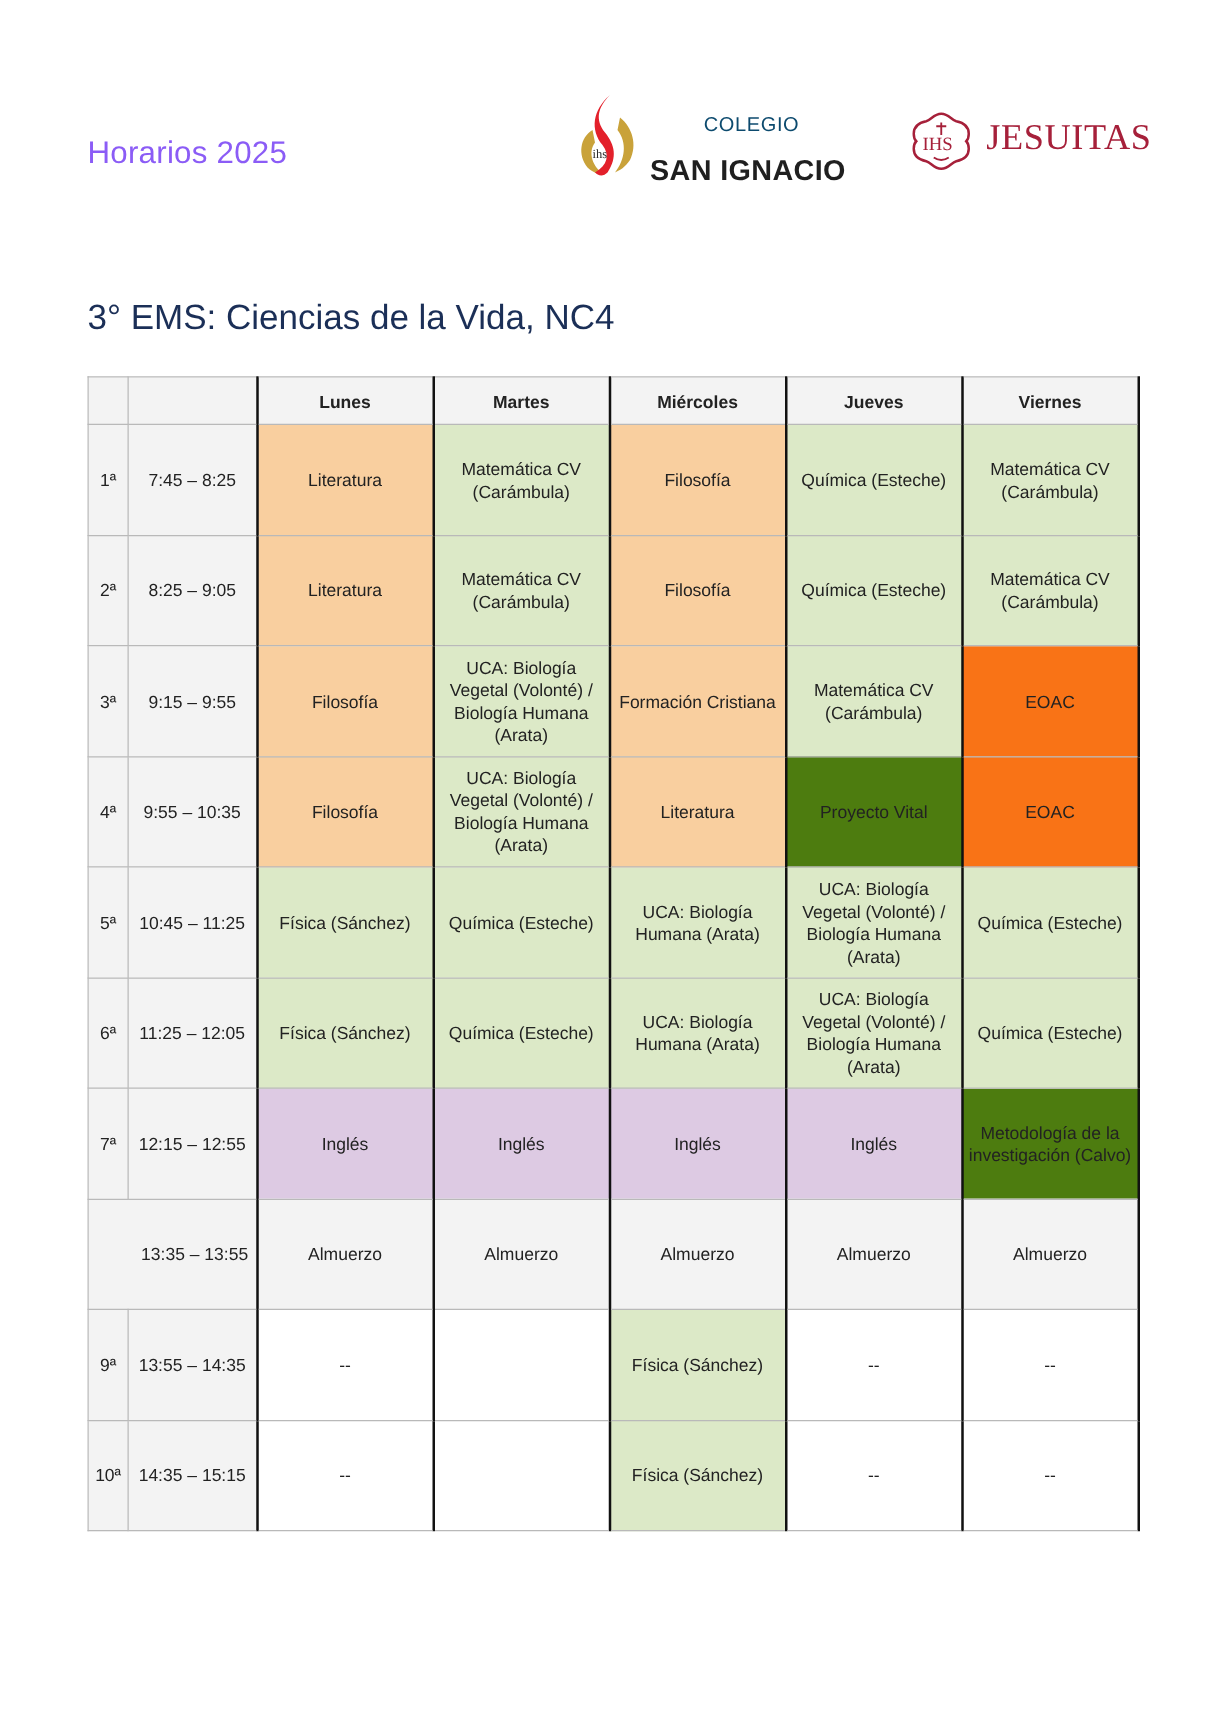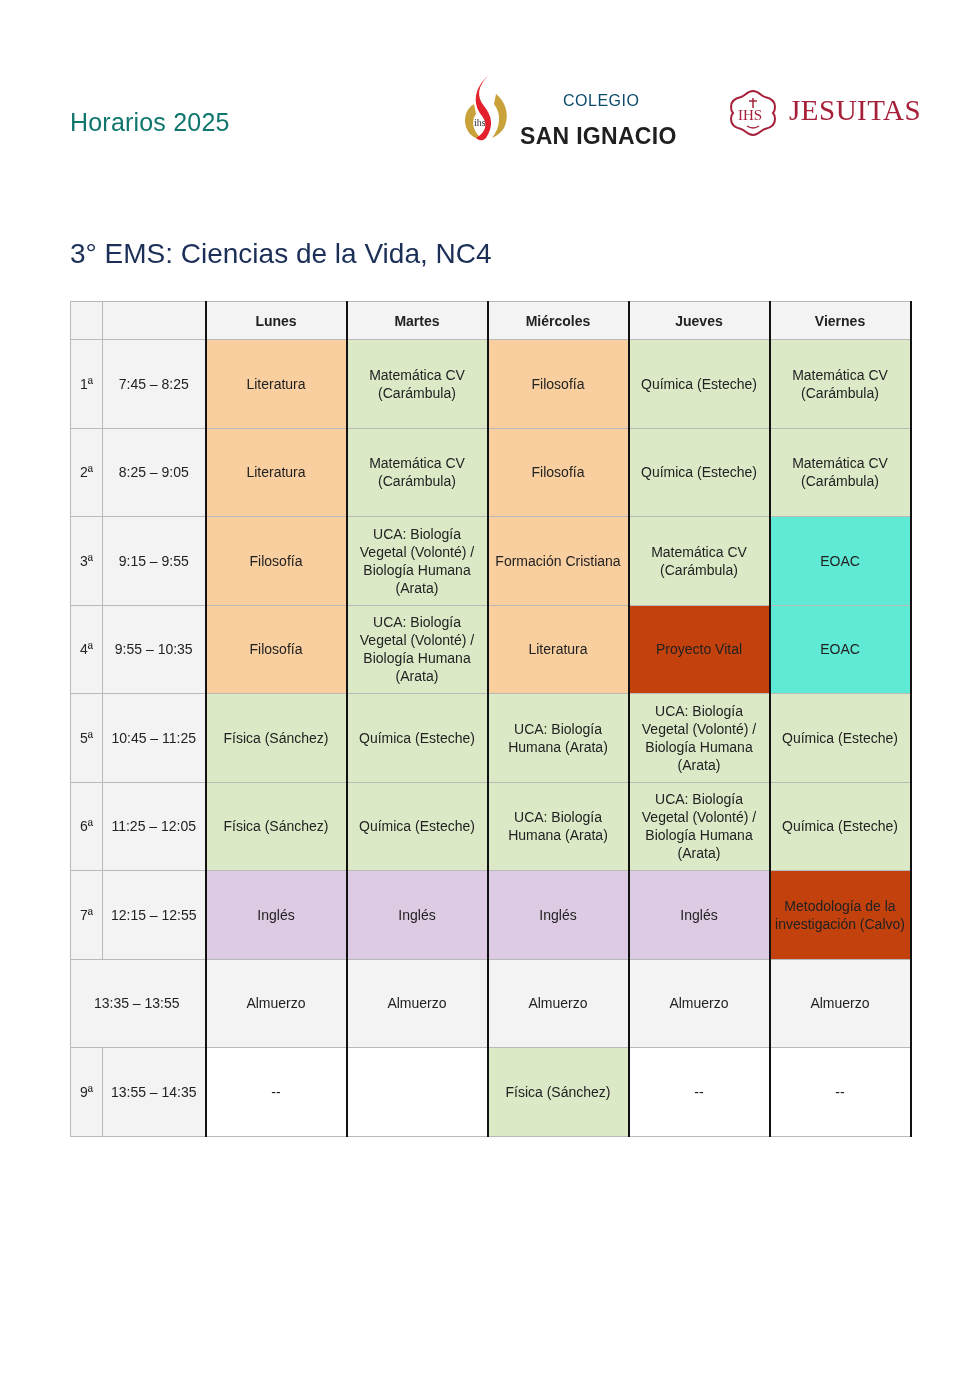--- a/index.html
+++ b/index.html
@@ -1,38 +1,38 @@
 <!DOCTYPE html>
 <html><head>
 <meta charset="utf-8">
 <style>
   html, body { margin:0; padding:0; background:#ffffff; }
   body { width:980px; height:1383px; position:relative; font-family:"Liberation Sans", sans-serif; overflow:hidden; }
-  .title-top { position:absolute; left:70px; top:108px; font-size:25px; color:#0f766e; font-weight:500; letter-spacing:0.2px; }
+  .title-top { position:absolute; left:70px; top:108px; font-size:25px; color:#8b5cf6; font-weight:500; letter-spacing:0.2px; }
   .logo-sig { position:absolute; left:460px; top:74px; width:230px; height:70px; }
   .logo-sig .flame { position:absolute; left:0; top:0; width:52px; height:68px; }
   .logo-sig .l1 { position:absolute; left:61px; top:18px; font-size:16px; color:#0c4a6e; letter-spacing:0.5px;margin-left:42px; }
   .logo-sig .l2 { position:absolute; left:60px; top:36px; font-size:23px; font-weight:bold; color:#1f1f1f; letter-spacing:0.3px;margin-top:13px; }
   .logo-jes { position:absolute; left:728px; top:88px; width:190px; height:52px; }
   .logo-jes .seal { position:absolute; left:0; top:0; width:50px; height:50px; }
   .logo-jes .txt { position:absolute; left:61px; top:6px; font-family:"Liberation Serif", serif; font-size:29px; color:#a6203a; letter-spacing:0.5px;text-align:right; }
   .subtitle { position:absolute; left:70px; top:238px; font-size:28px; color:#1b2f57; font-weight:500; }
 
   table.sched { position:absolute; left:70px; top:301px; border-collapse:collapse; table-layout:fixed; width:840px; }
   table.sched td, table.sched th { border:1px solid #b9b9b9; text-align:center; vertical-align:middle; font-size:14px; color:#222; padding:0 4px; line-height:18px; }
   table.sched th { height:37px; font-weight:bold; background:#f3f3f3; font-size:14px; }
   table.sched td { height:87.5px; }
   .c-num { width:24px; background:#f3f3f3; padding:0 2px !important; }
   .c-time { width:95px; background:#f3f3f3; }
   .dayb { border-left:2px solid #111 !important; }
   .lastb { border-right:2px solid #111 !important; }
   .bg-orange { background:#f9cf9f; }
   .bg-green { background:#dce9c7; }
-  .bg-pink { background:#5eead4; }
-  .bg-blue { background:#c2410c; }
+  .bg-pink { background:#f97316; }
+  .bg-blue { background:#4d7c0f; }
   .bg-purple { background:#ddcae3; }
   .bg-grey { background:#f3f3f3; }
   .bg-white { background:#ffffff; }
 </style>
 </head>
 <body>
 
 <div class="title-top">Horarios 2025</div>
 
 <div class="logo-sig">
@@ -138,30 +138,39 @@
       <tr>
         <td class="c-num">7ª</td>
         <td class="c-time">12:15 – 12:55</td>
         <td class="dayb bg-purple">Inglés</td>
         <td class="dayb bg-purple">Inglés</td>
         <td class="dayb bg-purple">Inglés</td>
         <td class="dayb bg-purple">Inglés</td>
         <td class="dayb bg-blue lastb">Metodología de la investigación (Calvo)</td>
       </tr>
       <tr>
-        <td colspan="2" class="bg-grey" style="padding-right: 6px;">13:35 – 13:55</td>
+        <td colspan="2" class="bg-grey" style="text-align: right; padding-right: 6px;">13:35 – 13:55</td>
         <td class="dayb bg-grey">Almuerzo</td>
         <td class="dayb bg-grey">Almuerzo</td>
         <td class="dayb bg-grey">Almuerzo</td>
         <td class="dayb bg-grey">Almuerzo</td>
         <td class="dayb bg-grey lastb">Almuerzo</td>
       </tr>
       <tr>
         <td class="c-num">9ª</td>
         <td class="c-time">13:55 – 14:35</td>
         <td class="dayb bg-white">--</td>
         <td class="dayb bg-white"></td>
         <td class="dayb bg-green">Física (Sánchez)</td>
         <td class="dayb bg-white">--</td>
         <td class="dayb bg-white lastb">--</td>
       </tr>
+      <tr>
+        <td class="c-num">10ª</td>
+        <td class="c-time">14:35 – 15:15</td>
+        <td class="dayb bg-white">--</td>
+        <td class="dayb bg-white"></td>
+        <td class="dayb bg-green">Física (Sánchez)</td>
+        <td class="dayb bg-white">--</td>
+        <td class="dayb bg-white lastb">--</td>
+      </tr>
     </tbody>
 </table>
 
 </body></html>

